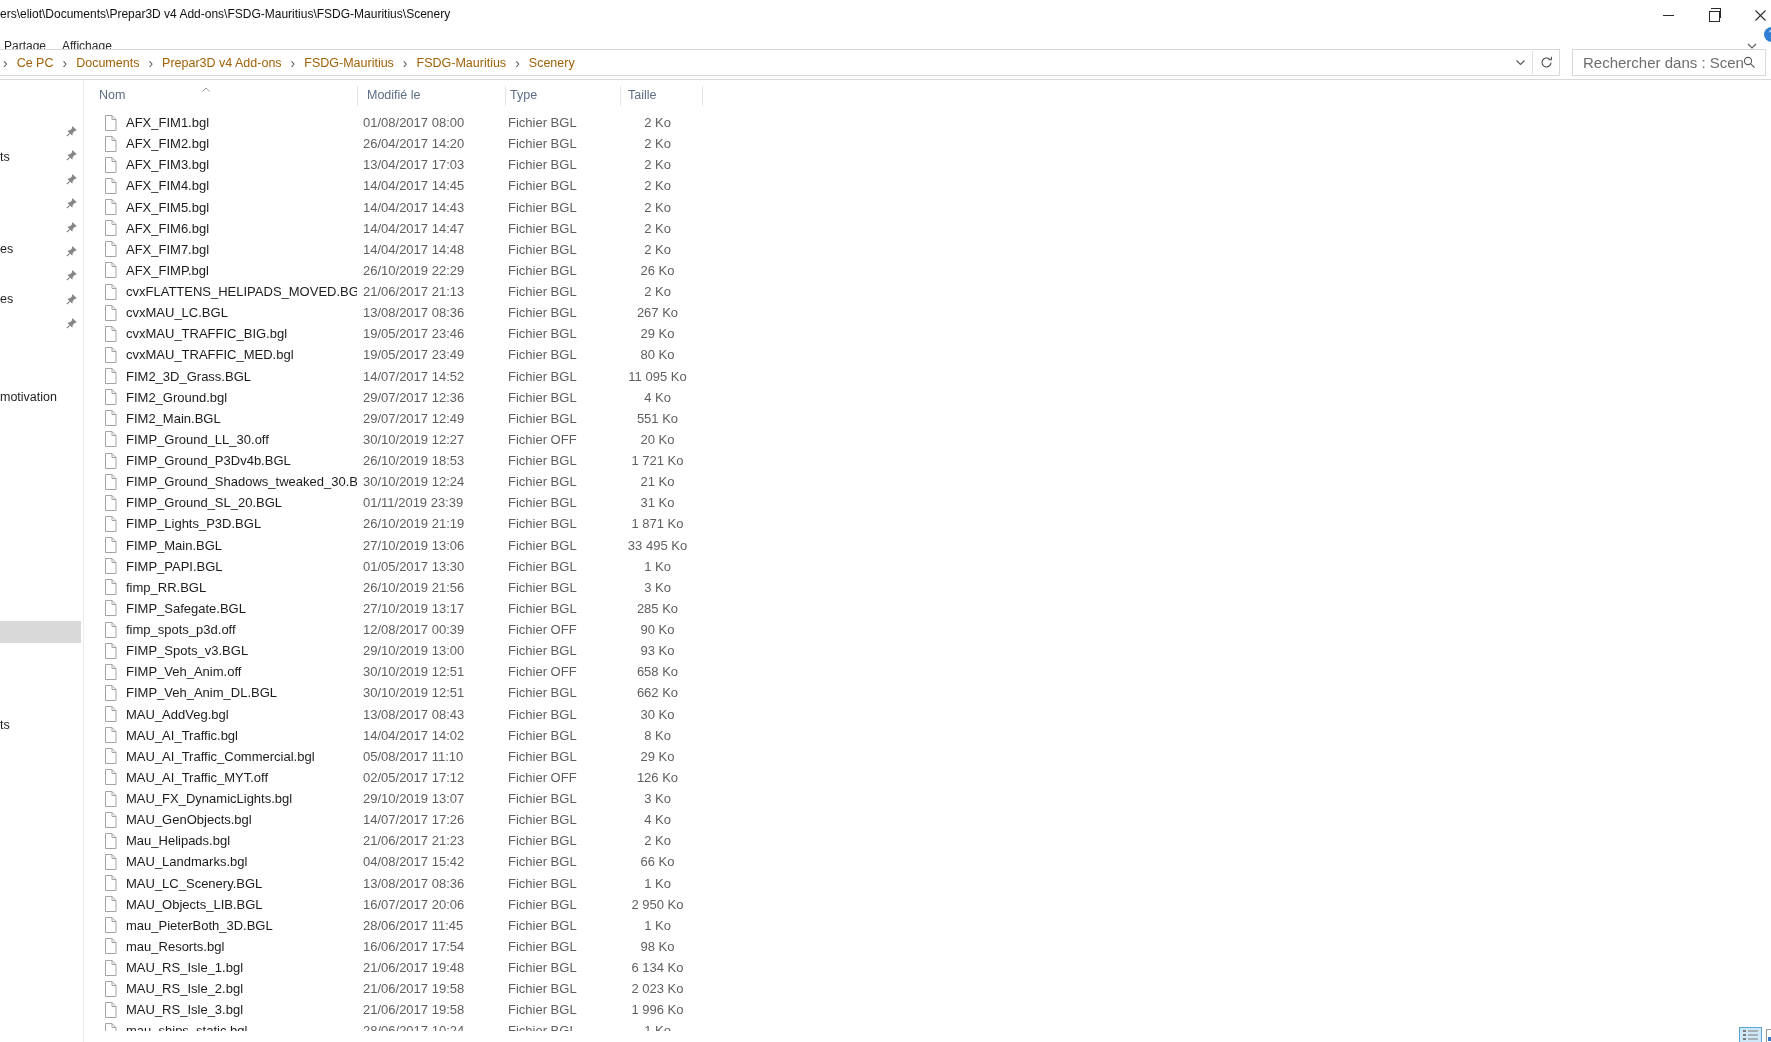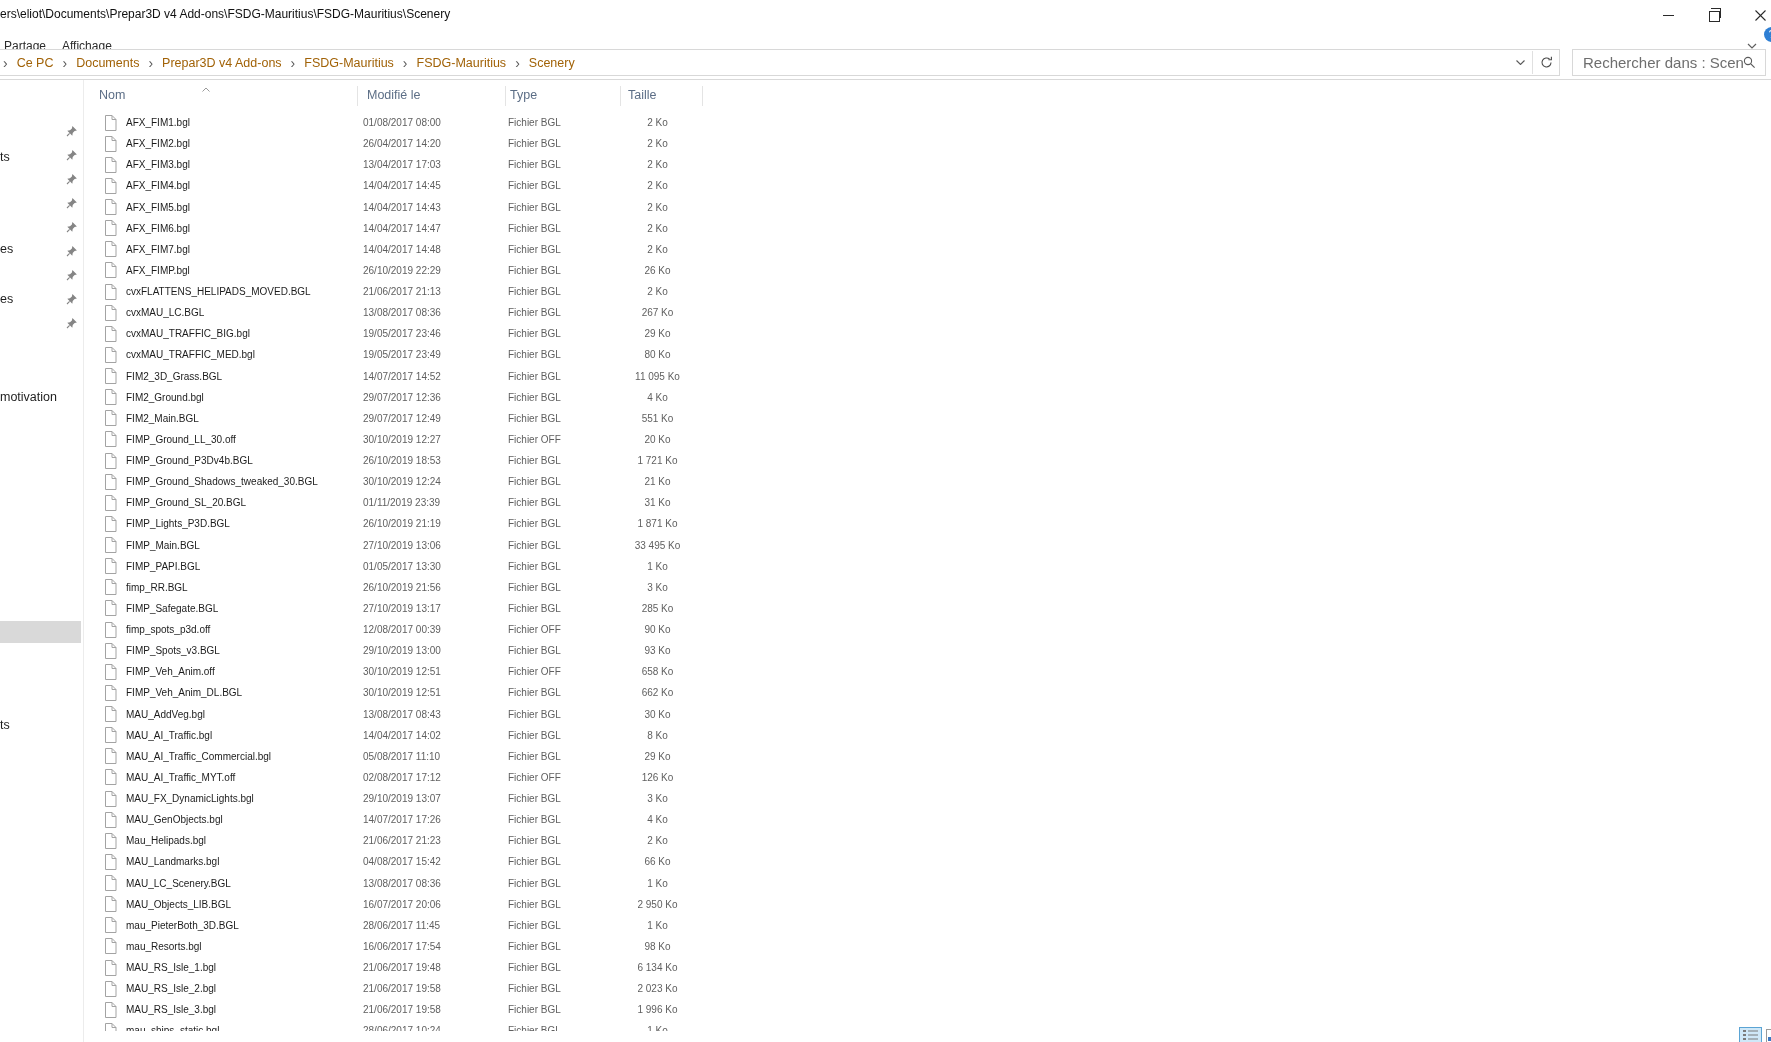--- a/index.html
+++ b/index.html
@@ -43,21 +43,21 @@
   .sidebar-selection{position:absolute;left:0;top:621px;width:81px;height:22px;background:#d9d9d9}
 
   
   .list-header{position:absolute;left:84px;top:84px;width:630px;height:24px;font-size:12.5px;color:#5c6e86}
   .hdr-cell{position:absolute;top:4px;white-space:nowrap}
   .hdr-sep{position:absolute;top:2px;width:1px;height:20px;background:#e4e4e4}
   .sort-caret{position:absolute;left:118px;top:-3px}
 
   
   .rows{position:absolute;left:84px;top:112px;width:630px;height:919px;overflow:hidden}
-  .file-row{display:grid;grid-template-columns:273px 148px 115px 84px;height:21.13px;align-items:center;font-size:10px}
+  .file-row{display:grid;grid-template-columns:273px 148px 115px 84px;height:21.13px;align-items:center;font-size:13px}
   .cell-name{display:flex;align-items:center;padding-left:20px;color:#1c1c1c;white-space:nowrap;overflow:hidden}
   .cell-name svg{margin-right:9px;flex:0 0 auto}
   .cell-date,.cell-type{color:#5f5f5f;white-space:nowrap}
   .cell-date{padding-left:6px}
   .cell-type{padding-left:3px}
   .cell-size{color:#5f5f5f;text-align:center;padding-right:9px;white-space:nowrap}
 
   
   .view-details{position:absolute;left:1739px;top:1027px}
   .view-thumbs{position:absolute;left:1766px;top:1029px}
@@ -564,21 +564,21 @@
       <span class="cell-size">29 Ko</span>
     </div>
     <div class="file-row">
       <span class="cell-name">
         <svg width="13" height="16" viewBox="0 0 13 16">
           <path d="M1.5 0.5 H8 L12 4.5 V15.5 H1.5 Z" fill="#fff" stroke="#a3a3a3"></path>
           <path d="M8 0.5 V4.5 H12" fill="none" stroke="#a3a3a3"></path>
         </svg>
         <span>MAU_AI_Traffic_MYT.off</span>
       </span>
-      <span class="cell-date">02/08/2017 17:12</span>
+      <span class="cell-date">02/05/2017 17:12</span>
       <span class="cell-type">Fichier OFF</span>
       <span class="cell-size">126 Ko</span>
     </div>
     <div class="file-row">
       <span class="cell-name">
         <svg width="13" height="16" viewBox="0 0 13 16">
           <path d="M1.5 0.5 H8 L12 4.5 V15.5 H1.5 Z" fill="#fff" stroke="#a3a3a3"></path>
           <path d="M8 0.5 V4.5 H12" fill="none" stroke="#a3a3a3"></path>
         </svg>
         <span>MAU_FX_DynamicLights.bgl</span>

